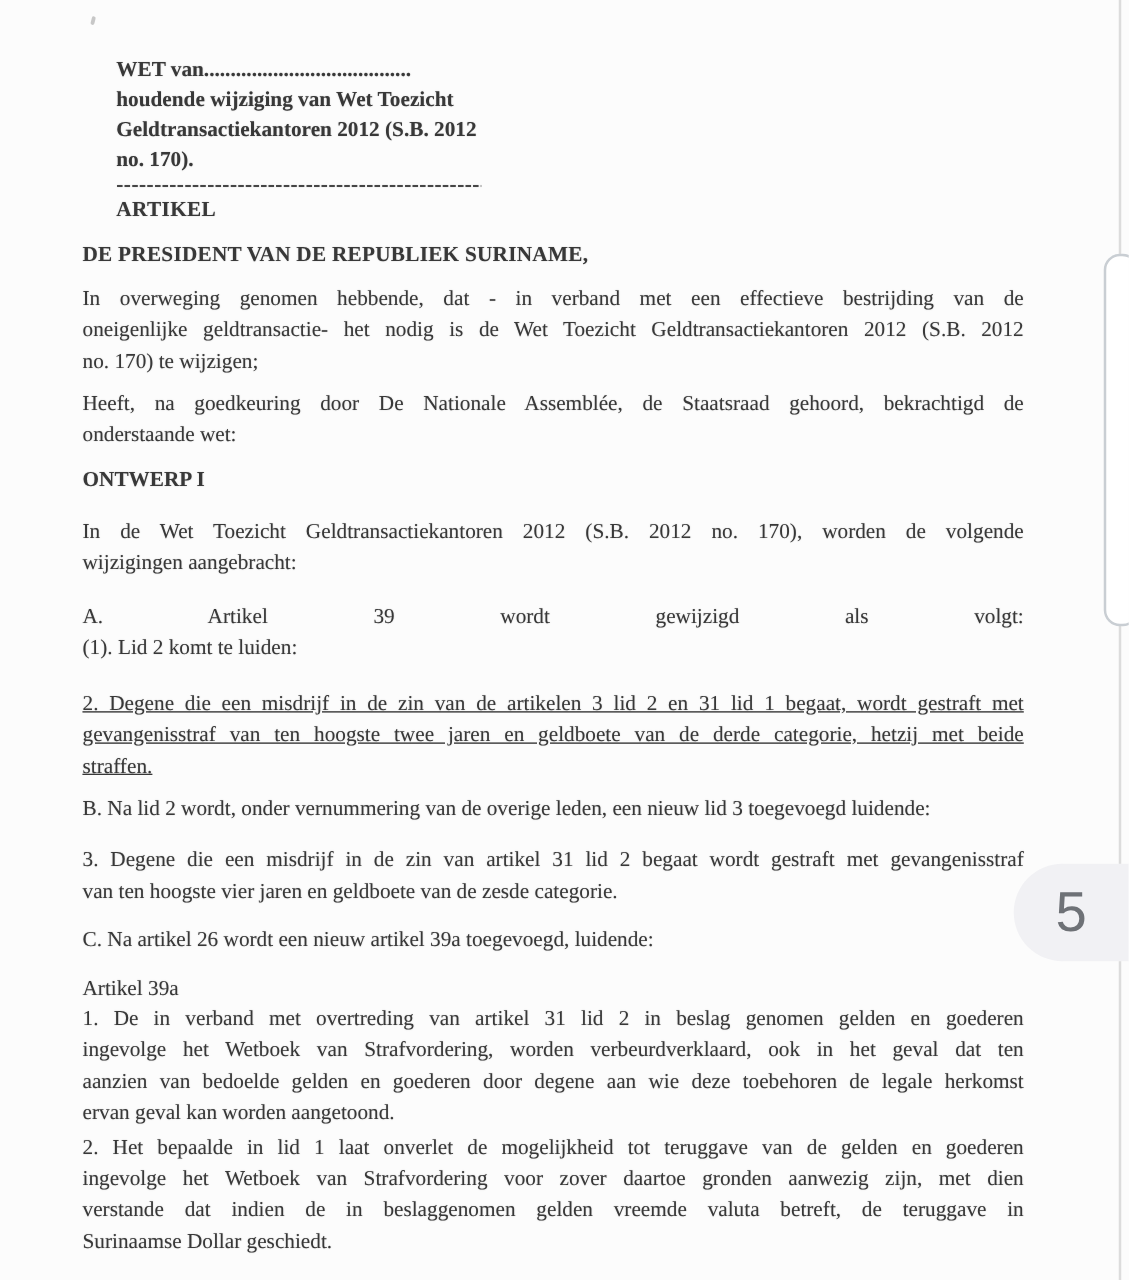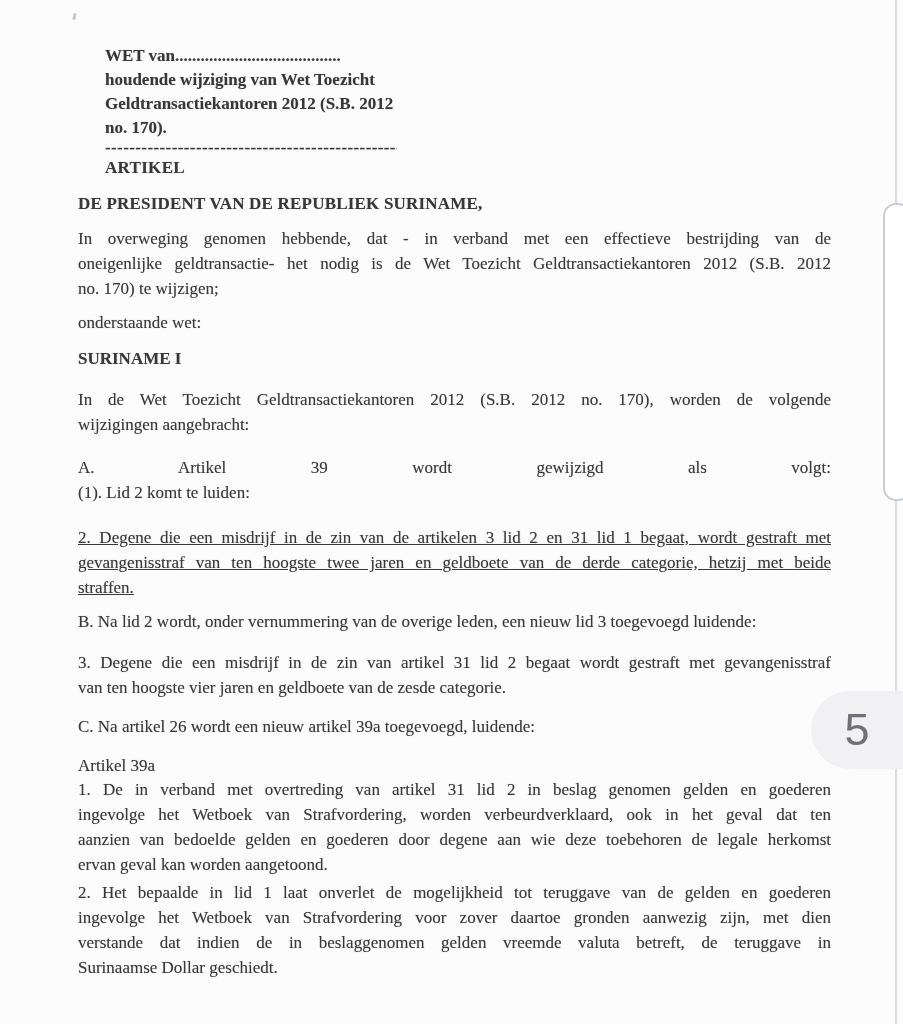--- a/index.html
+++ b/index.html
@@ -18,21 +18,21 @@
     width: 3px; height: 7px;
     background: #b9b9b9;
     transform: rotate(14deg);
     border-radius: 2px;
     opacity: .8;
   }
 
   
   .page {
     position: absolute;
-    left: 78px; top: 0;
+    left: 66px; top: 0;
     width: 753px;
     padding-top: 44px;
     color: #383838;
     font-size: 17px;
     text-shadow: 0 0 1px rgba(70,70,70,.38);
   }
   .bold { font-weight: bold; }
   .center { text-align: left; }
 
   .title-block { margin-left: 27px; line-height: 24px; }
@@ -119,24 +119,25 @@
 
     <div class="salutation bold center">DE PRESIDENT VAN DE REPUBLIEK SURINAME,</div>
 
     <div class="para mt-p1">
         <div class="line">In overweging genomen hebbende, dat - in verband met een effectieve bestrijding van de</div>
         <div class="line">oneigenlijke geldtransactie- het nodig is de Wet Toezicht Geldtransactiekantoren 2012 (S.B. 2012</div>
         <div class="line last">no. 170) te wijzigen;</div>
       </div>
 
     <div class="para mt-p2">
+        <div class="line">Heeft, na goedkeuring door De Nationale Assemblée, de Staatsraad gehoord, bekrachtigd de</div>
         <div class="line last">onderstaande wet:</div>
       </div>
 
-    <div class="heading bold center mt-h1">SURINAME I</div>
+    <div class="heading bold center mt-h1">ONTWERP I</div>
 
     <div class="para mt-p3">
         <div class="line">In de Wet Toezicht Geldtransactiekantoren 2012 (S.B. 2012 no. 170), worden de volgende</div>
         <div class="line last">wijzigingen aangebracht:</div>
       </div>
 
     <div class="para mt-p4">
         <div class="line">A. Artikel 39 wordt gewijzigd als volgt:</div>
         <div class="line last">(1). Lid 2 komt te luiden:</div>
       </div>

